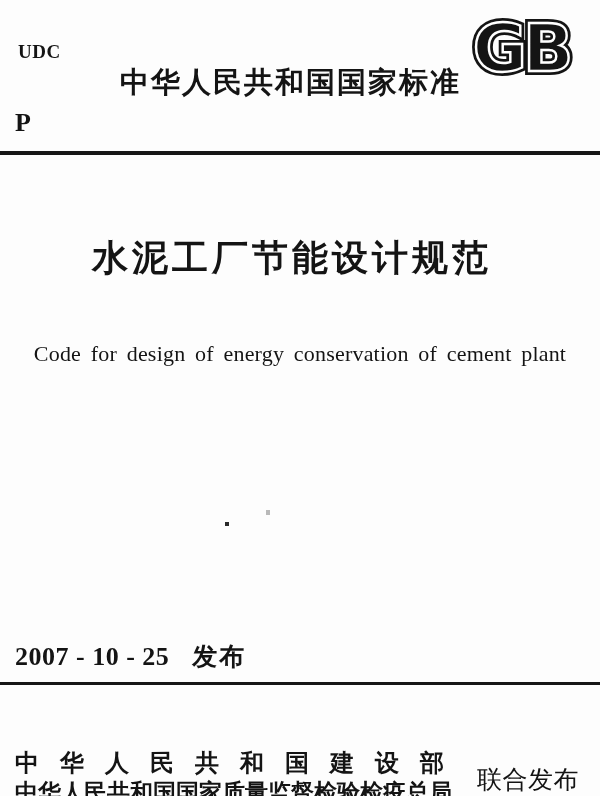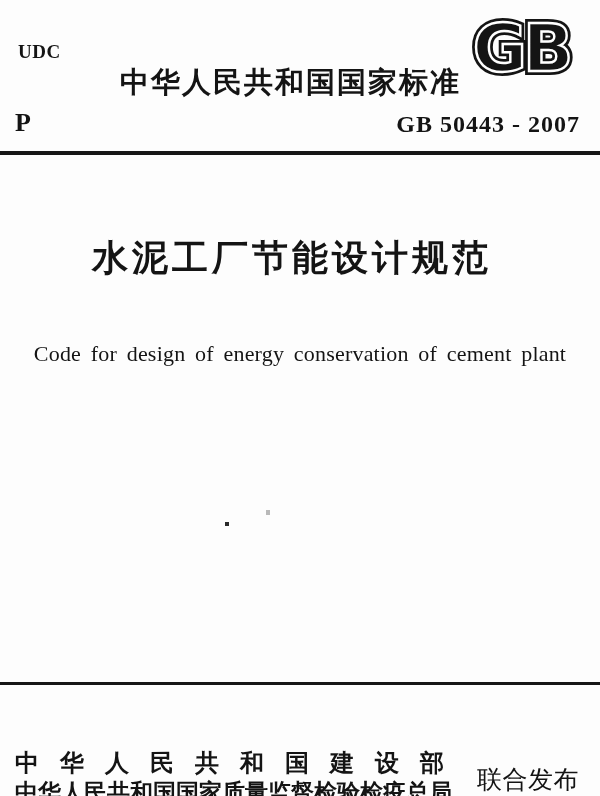--- a/index.html
+++ b/index.html
@@ -92,32 +92,35 @@
 
   <div class="std-heading">中华人民共和国国家标准</div>
 
   <svg class="gb-logo" viewBox="0 0 118 62" xmlns="http://www.w3.org/2000/svg">
     <text x="59" y="56" text-anchor="middle" font-family="DejaVu Sans, sans-serif" font-size="66" font-weight="bold" letter-spacing="-4" fill="#141414" stroke="#141414" stroke-width="8" paint-order="stroke">GB</text>
     <text x="59" y="56" text-anchor="middle" font-family="DejaVu Sans, sans-serif" font-size="66" font-weight="bold" letter-spacing="-4" fill="none" stroke="#ffffff" stroke-width="2.4">GB</text>
   </svg>
 
   <div class="p-code">P</div>
 
-  <div class="std-number">GB 50443 - 2007</div>
 
   <div class="rule rule-top"></div>
 
   <div class="title-cn">水泥工厂节能设计规范</div>
 
   <div class="title-en">Code for design of energy conservation of cement plant</div>
 
   <div class="speck-a"></div>
   <div class="speck-b"></div>
 
   <div class="dates-row">
+    <div class="date-group">
+      <span class="date-num">2007 - 10 - 25</span>
+      <span class="date-label">发布</span>
+    </div>
   </div>
 
   <div class="rule rule-bottom"></div>
 
   <div class="pub-line1">中华人民共和国建设部</div>
   <div class="pub-line2">中华人民共和国国家质量监督检验检疫总局</div>
   <div class="joint-label">联合发布</div>
 
 </div>
 

